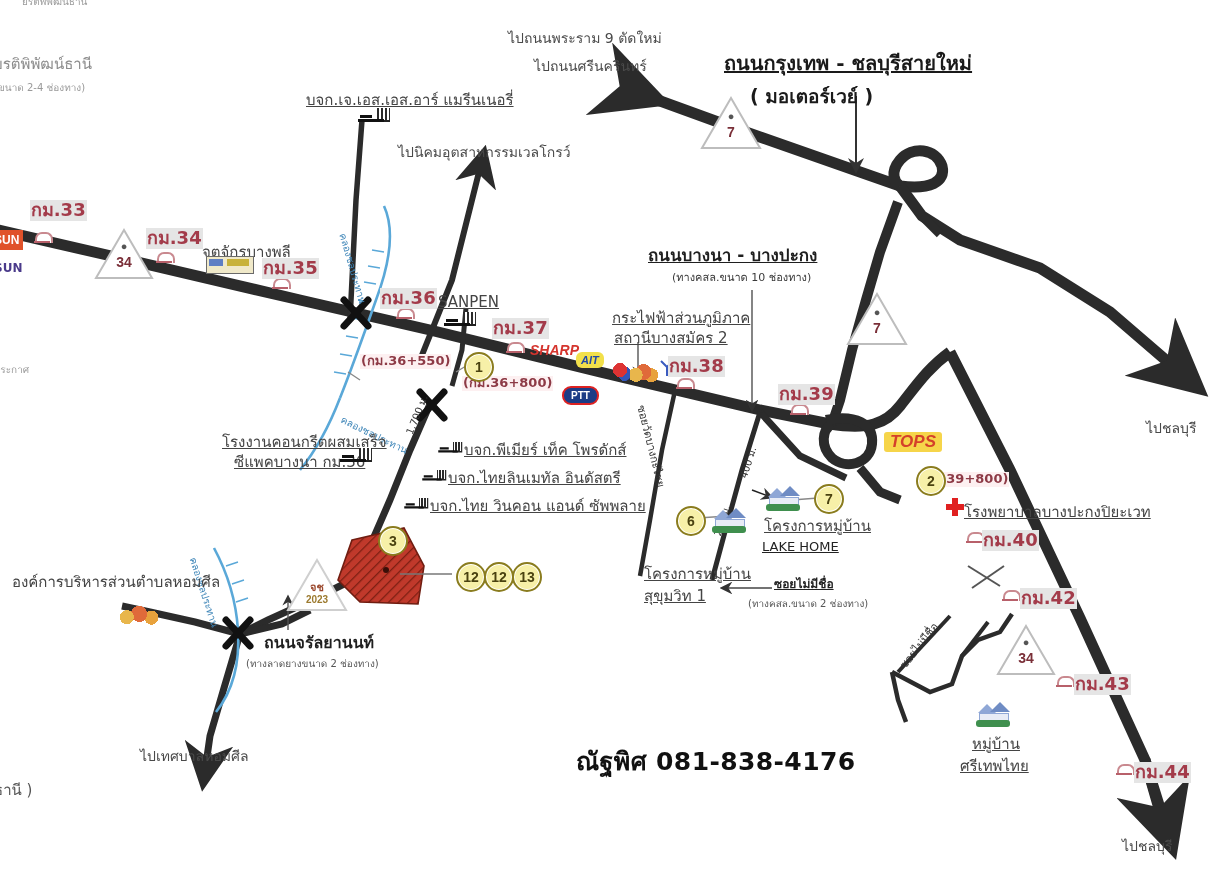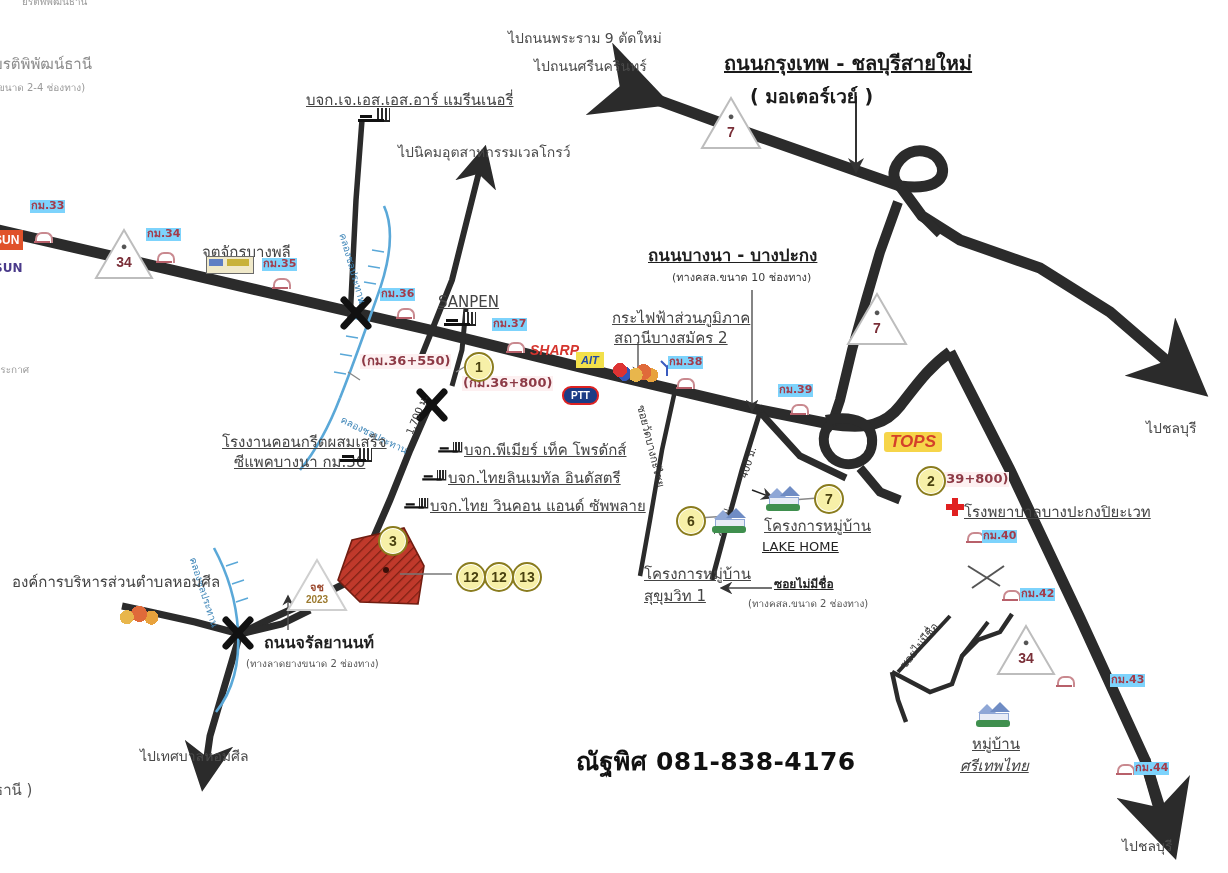--- a/index.html
+++ b/index.html
@@ -10,21 +10,21 @@
   .th{font-family:"DejaVu Sans","Liberation Sans",sans-serif;}
 
   
   .hdr-bold{font-weight:bold;font-size:20px;color:#1a1a1a;text-decoration:underline;}
   .hdr-sub{font-size:19px;color:#1a1a1a;font-weight:bold;}
   .road-name{font-weight:bold;font-size:17px;color:#1f1f1f;text-decoration:underline;}
   .road-sub{font-size:11px;color:#3a3a3a;}
   .dir{font-size:14px;color:#4a4a4a;}
   .small{font-size:15px;color:#444;}
   .smaller{font-size:10px;color:#555;}
-  .km{font-size:11px;color:#a33b4a;font-weight:bold;background:#7dd3fc;padding:0 1px;}
+  .km{font-size:18px;color:#a33b4a;font-weight:bold;background:#e5e5e5;padding:0 1px;}
   .kmpar{font-size:13px;color:#8d3a46;font-weight:bold;background:#fdf0f1;padding:0 1px;}
   .ul{text-decoration:underline;}
   .gray-cut{font-size:15px;color:#8b8b8b;}
   .gray-cut-s{font-size:10px;color:#9a9a9a;}
   .contact{font-weight:bold;font-size:25px;color:#111;letter-spacing:.4px;}
 
   
   .shield{position:absolute;width:0;height:0;}
   .shield .tri{position:absolute;left:0;top:0;}
   .shield .num{position:absolute;width:100%;text-align:center;font-size:14px;color:#7a2f38;font-weight:bold;}
@@ -323,29 +323,29 @@
   <div class="lbl th small" style="left:12px;top:574px;">องค์การบริหารส่วนตำบลหอมศีล</div>
   <div class="market" style="left:118px;top:604px;"></div>
 
   <div class="vill" style="left:976px;top:702px;">
     <div class="roof1"></div>
       <div class="roof2"></div>
       <div class="body"></div>
       <div class="grass"></div>
   </div>
   <div class="lbl th small ul" style="left:972px;top:736px;text-align:right;">หมู่บ้าน</div>
-  <div class="lbl th small ul" style="left:960px;top:758px;font-style:italic;">ศรีเทพไทย</div>
+  <div class="lbl th small ul" style="left:960px;top:758px;">ศรีเทพไทย</div>
 
   <div class="lbl th small" style="left:202px;top:244px;">จตุจักรบางพลี</div>
   <div class="train" style="left:206px;top:256px;"></div>
 
   <div class="chip chip-sun" style="left:-10px;top:230px;">SUN</div>
   <div class="lbl th" style="left:-6px;top:262px;font-size:12px;color:#4a3a8a;font-weight:bold;">SUN</div>
   <div class="chip chip-sharp" style="left:530px;top:342px;">SHARP</div>
-  <div class="chip chip-ait" style="left:576px;top:352px;">AIT</div>
+  <div class="chip chip-ait" style="left:576px;top:352px;border-radius:6px;">AIT</div>
   <div class="chip chip-ptt" style="left:562px;top:386px;">PTT</div>
   <div class="chip chip-tops" style="left:884px;top:432px;">TOPS</div>
 
   <div class="blob" style="left:612px;top:362px;width:20px;height:20px;background:
        radial-gradient(circle at 40% 40%,#d33 0 7px,transparent 7px),
        radial-gradient(circle at 65% 60%,#3355bb 0 7px,transparent 7px);"></div>
   <div class="market" style="left:630px;top:364px;width:28px;height:18px;"></div>
   <div style="position:absolute;left:660px;top:360px;width:14px;height:16px;">
     <svg width="14" height="16" viewBox="0 0 14 16">
         <path d="M7,16 L7,7 M7,7 L1,1 M7,7 L13,1" stroke="#3a5bbf" stroke-width="2" fill="none"></path>
@@ -373,21 +373,21 @@
   <div class="bridge" style="left:790px;top:404px;"></div>
   <div class="lbl th km" style="left:778px;top:384px;">กม.39</div>
 
   <div class="bridge" style="left:966px;top:532px;"></div>
   <div class="lbl th km" style="left:982px;top:530px;">กม.40</div>
 
   <div class="bridge" style="left:1002px;top:590px;"></div>
   <div class="lbl th km" style="left:1020px;top:588px;">กม.42</div>
 
   <div class="bridge" style="left:1056px;top:676px;"></div>
-  <div class="lbl th km" style="left:1074px;top:674px;margin-left:36px;">กม.43</div>
+  <div class="lbl th km" style="left:1074px;top:674px;">กม.43</div>
 
   <div class="bridge" style="left:1116px;top:764px;"></div>
   <div class="lbl th km" style="left:1134px;top:762px;">กม.44</div>
 
   <div class="lbl th kmpar" style="left:360px;top:354px;">(กม.36+550)</div>
   <div class="lbl th kmpar" style="left:462px;top:376px;">(กม.36+800)</div>
   <div class="lbl th kmpar" style="left:918px;top:472px;">(กม.39+800)</div>
 
   <div class="shield" style="left:700px;top:96px;width:62px;height:54px;">
     <svg class="tri" width="62" height="54" viewBox="0 0 62 54">

